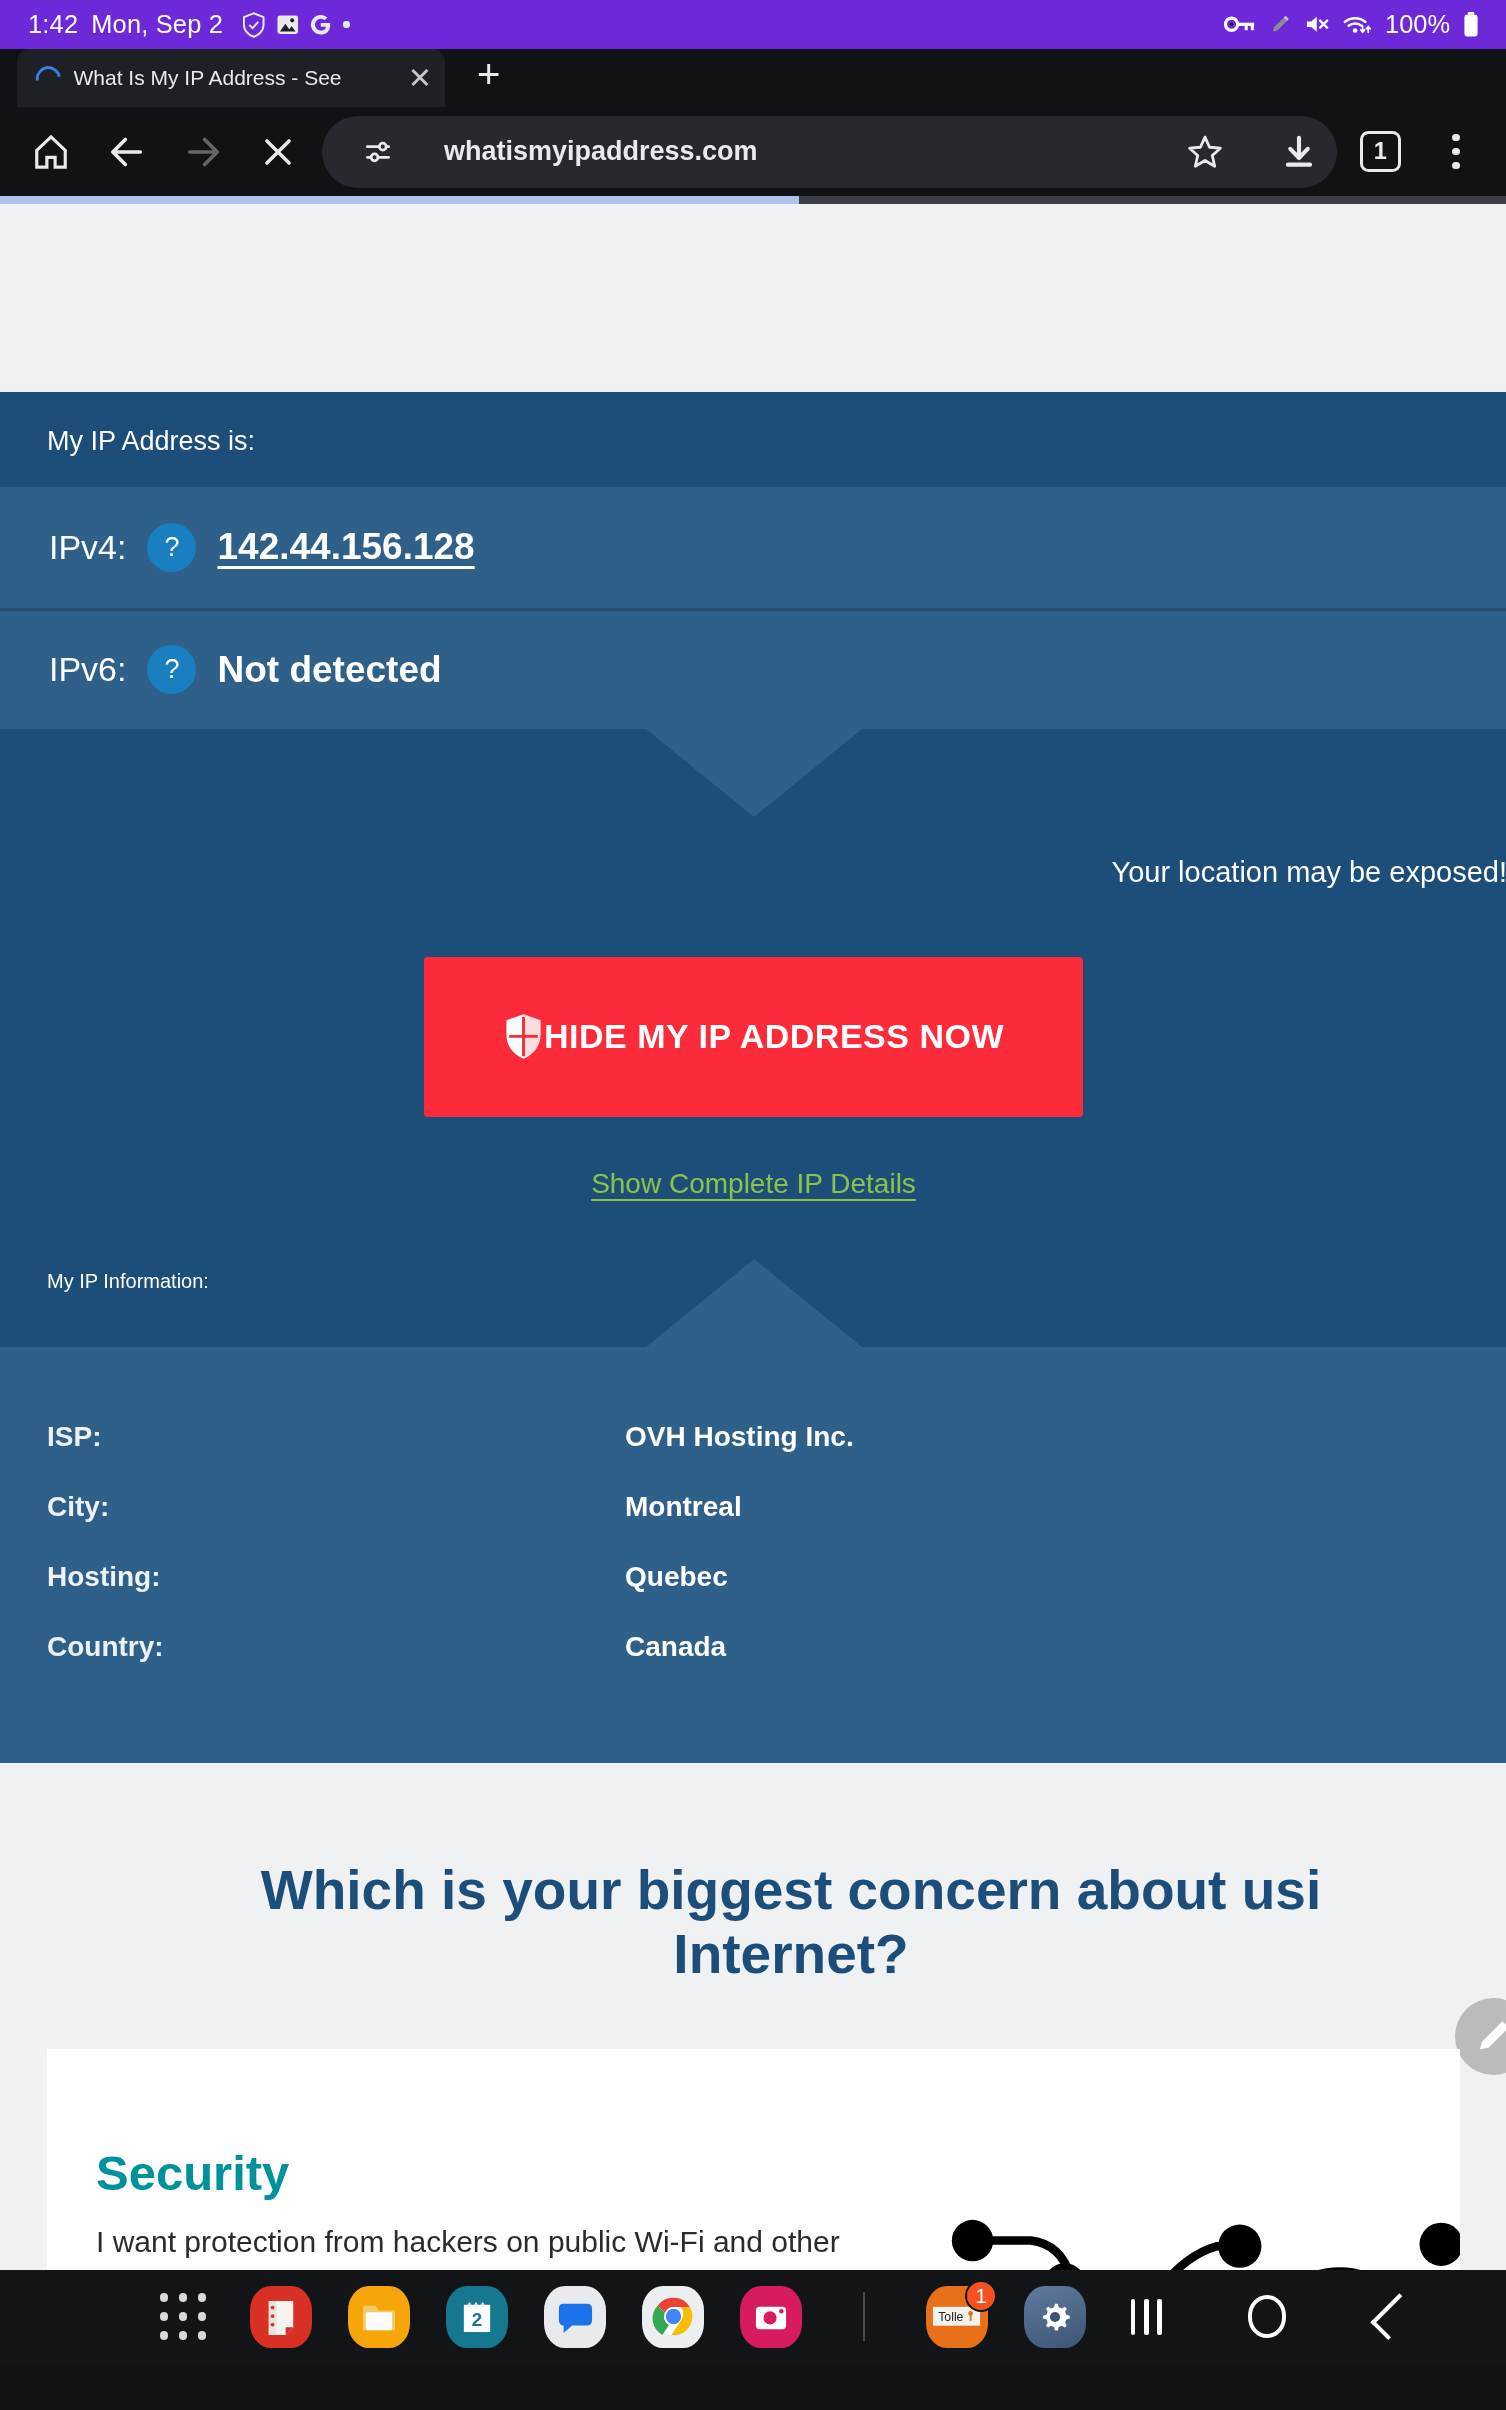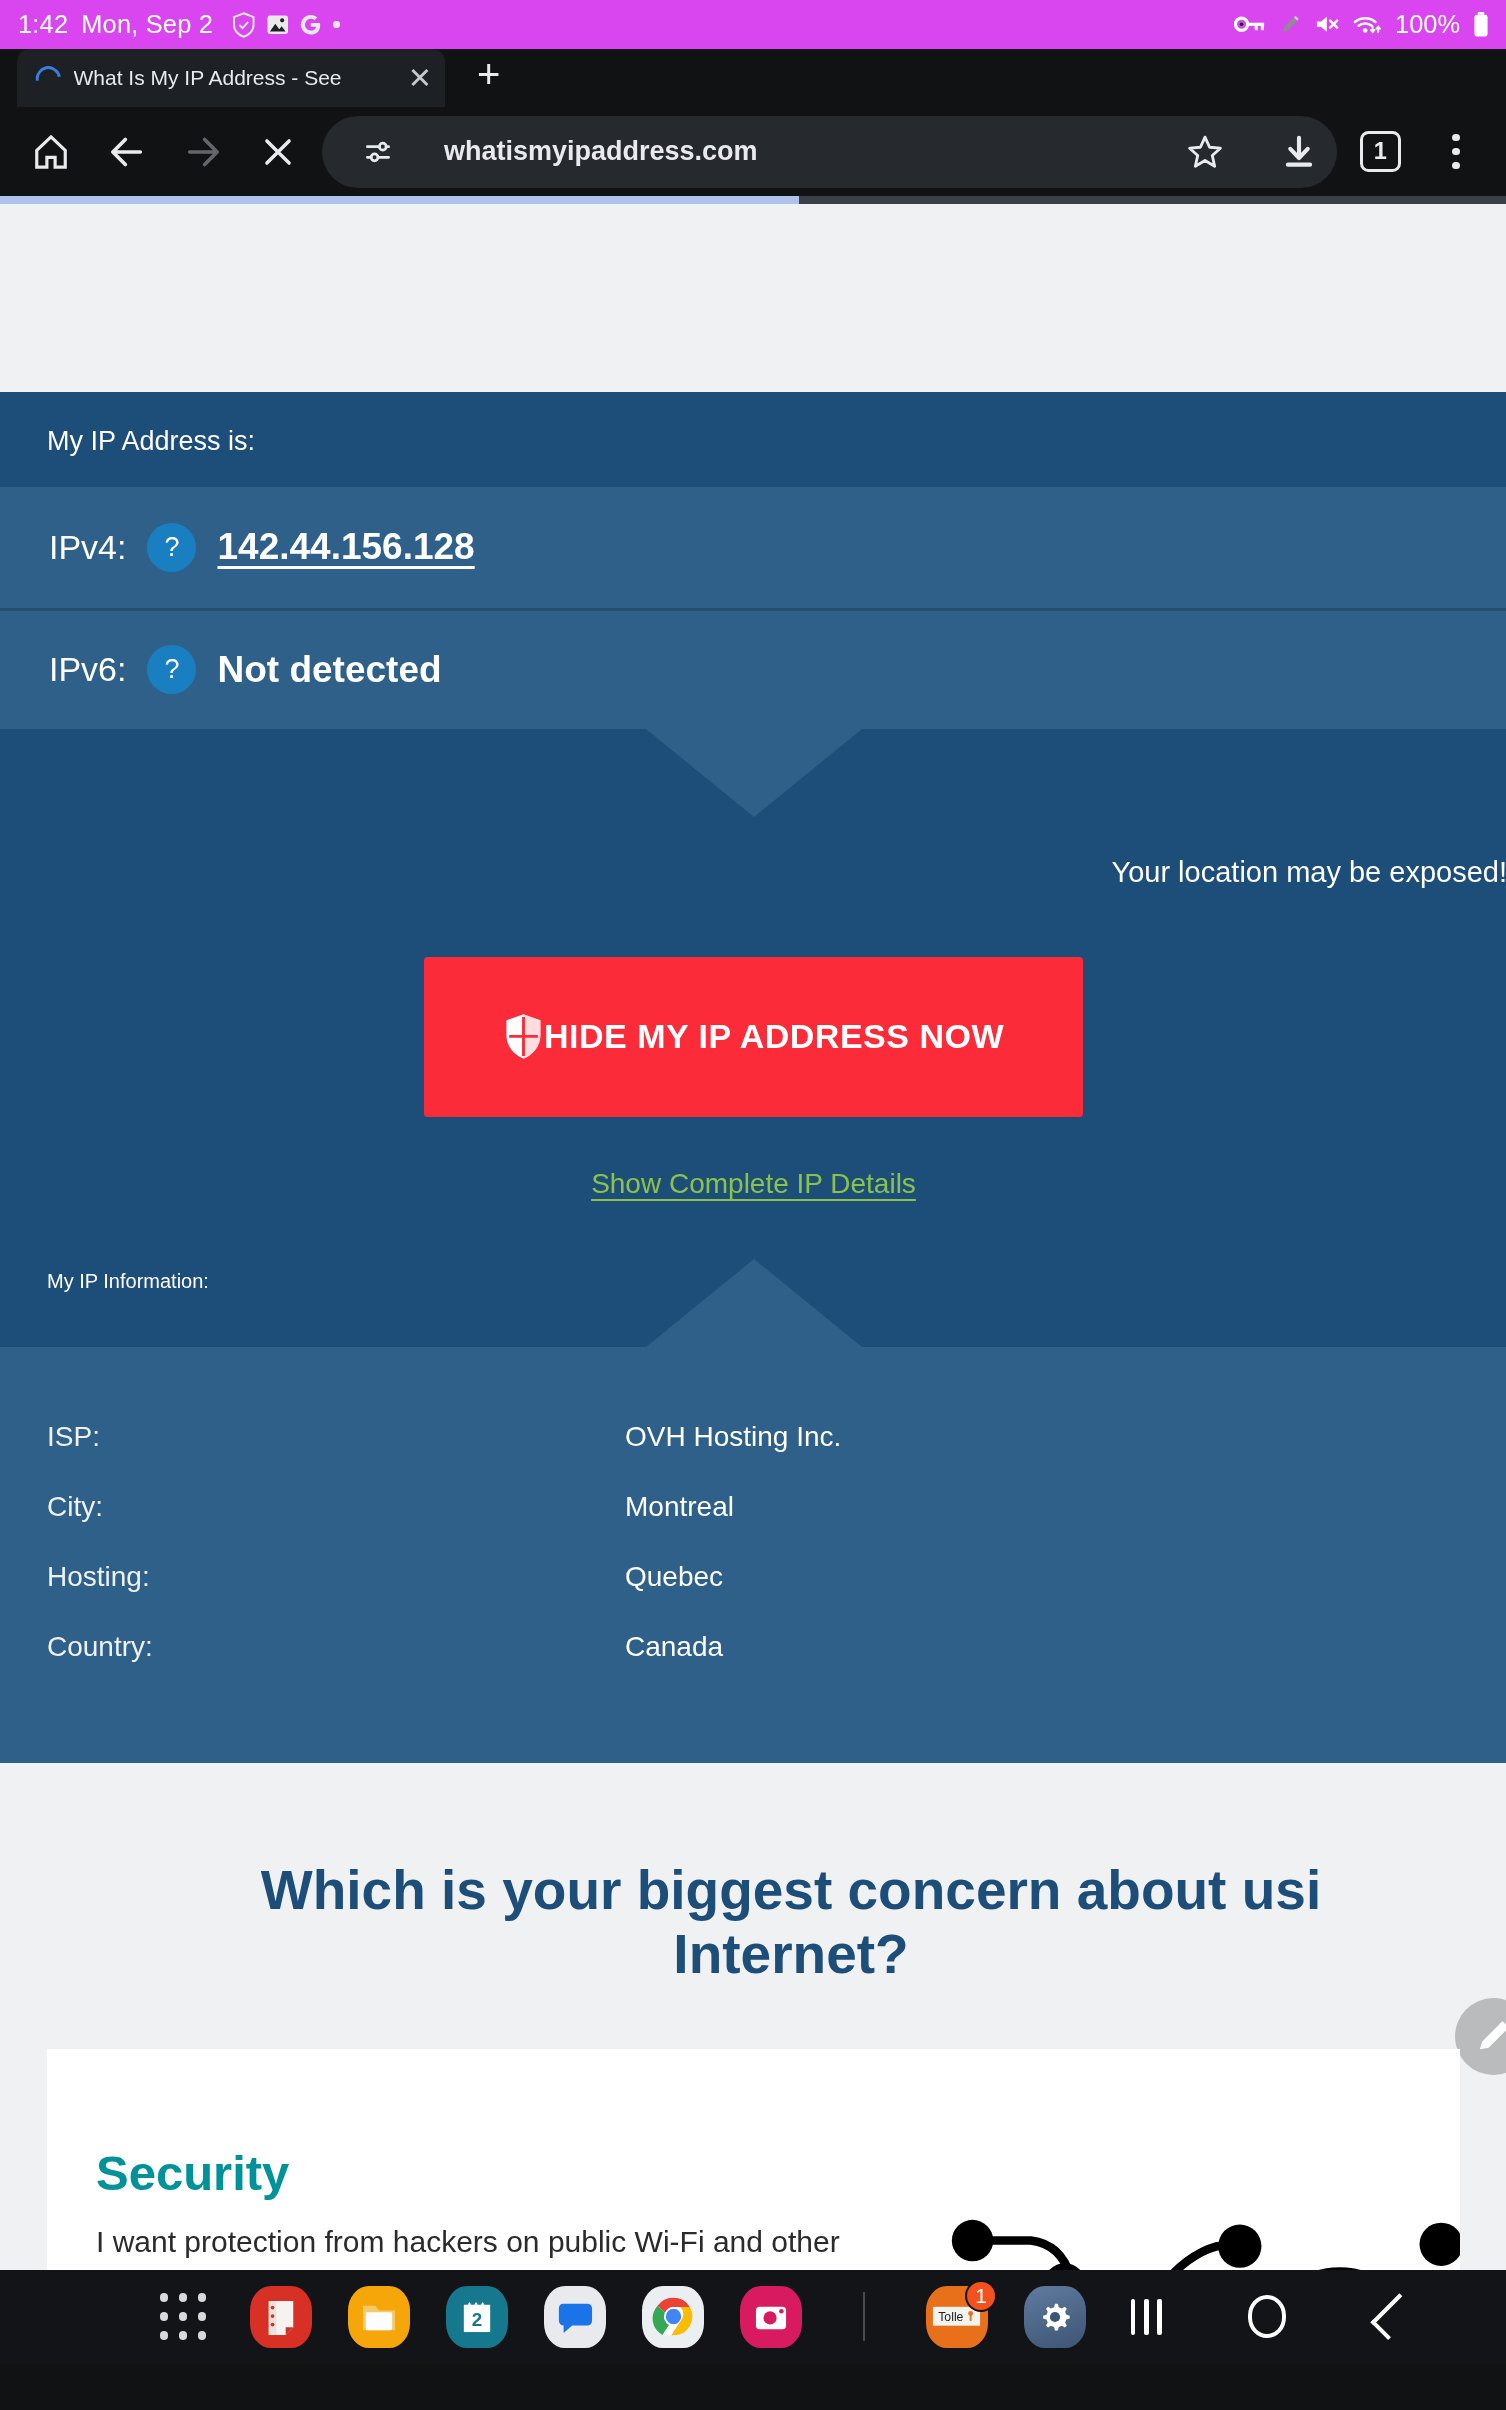--- a/index.html
+++ b/index.html
@@ -4,22 +4,22 @@
 <style>
   * { margin:0; padding:0; box-sizing:border-box; }
   html,body { width:1507px; height:2411px; overflow:hidden; }
   body {
     font-family:"Liberation Sans", sans-serif;
     background:#101214;
   }
 
   
   .statusbar{
-    height:49px; background:#d946ef; display:flex; align-items:center;
-    padding:0 18px; color:#ffffff;
+    height:49px; background:#6d28d9; display:flex; align-items:center;
+    padding:0 28px; color:#ffffff;
   }
   .sb-left{ display:flex; align-items:center; gap:13px; }
   .sb-time{ font-size:25.4px; letter-spacing:0.2px; }
   .sb-date{ font-size:25.4px; letter-spacing:0.2px; }
   .sb-icons-left{ display:flex; align-items:center; gap:10.4px; margin-left:5.6px; }
   .sb-spacer{ flex:1; }
   .sb-right{ display:flex; align-items:center; gap:13px; }
   .sb-batt-text{ font-size:25.4px; }
   .sb-dot{ width:6.6px; height:6.6px; border-radius:50%; background:#e9e9e9; display:inline-block; }
   .glyph{ display:inline-flex; align-items:center; justify-content:center; }
@@ -99,21 +99,21 @@
     color:#8bc34a; font-size:28px; text-decoration:underline; text-underline-offset:5.6px;
   }
   .info-label{ color:#ffffff; font-size:20px; padding:70px 0 53px 47px; }
 
   .info-band{ background:#2e6089; position:relative; padding:55px 47px 81px; }
   .notch-up{
     position:absolute; top:-88px; left:50%; transform:translateX(-50%);
     width:0;height:0;border-left:108px solid transparent;border-right:108px solid transparent;
     border-bottom:88px solid #2e6089;
   }
-  .info-row{ display:flex; height:70px; align-items:center; }
+  .info-row{ display:flex; height:70px; align-items:center;font-weight:bold; }
   .info-key{ width:578px; color:#eef2f5; font-size:28px; }
   .info-val{ color:#ffffff; font-size:28px; }
 
   .poll{ background:#f0f1f3; padding-top:96px; position:relative; }
   .poll-title{
     color:#1d4e79; font-size:55px; font-weight:bold; text-align:center;
     line-height:1.16; white-space:pre; padding-left:75px;
   }
   .fab{
     position:absolute; right:-24.5px; top:235px; width:77px; height:77px;

